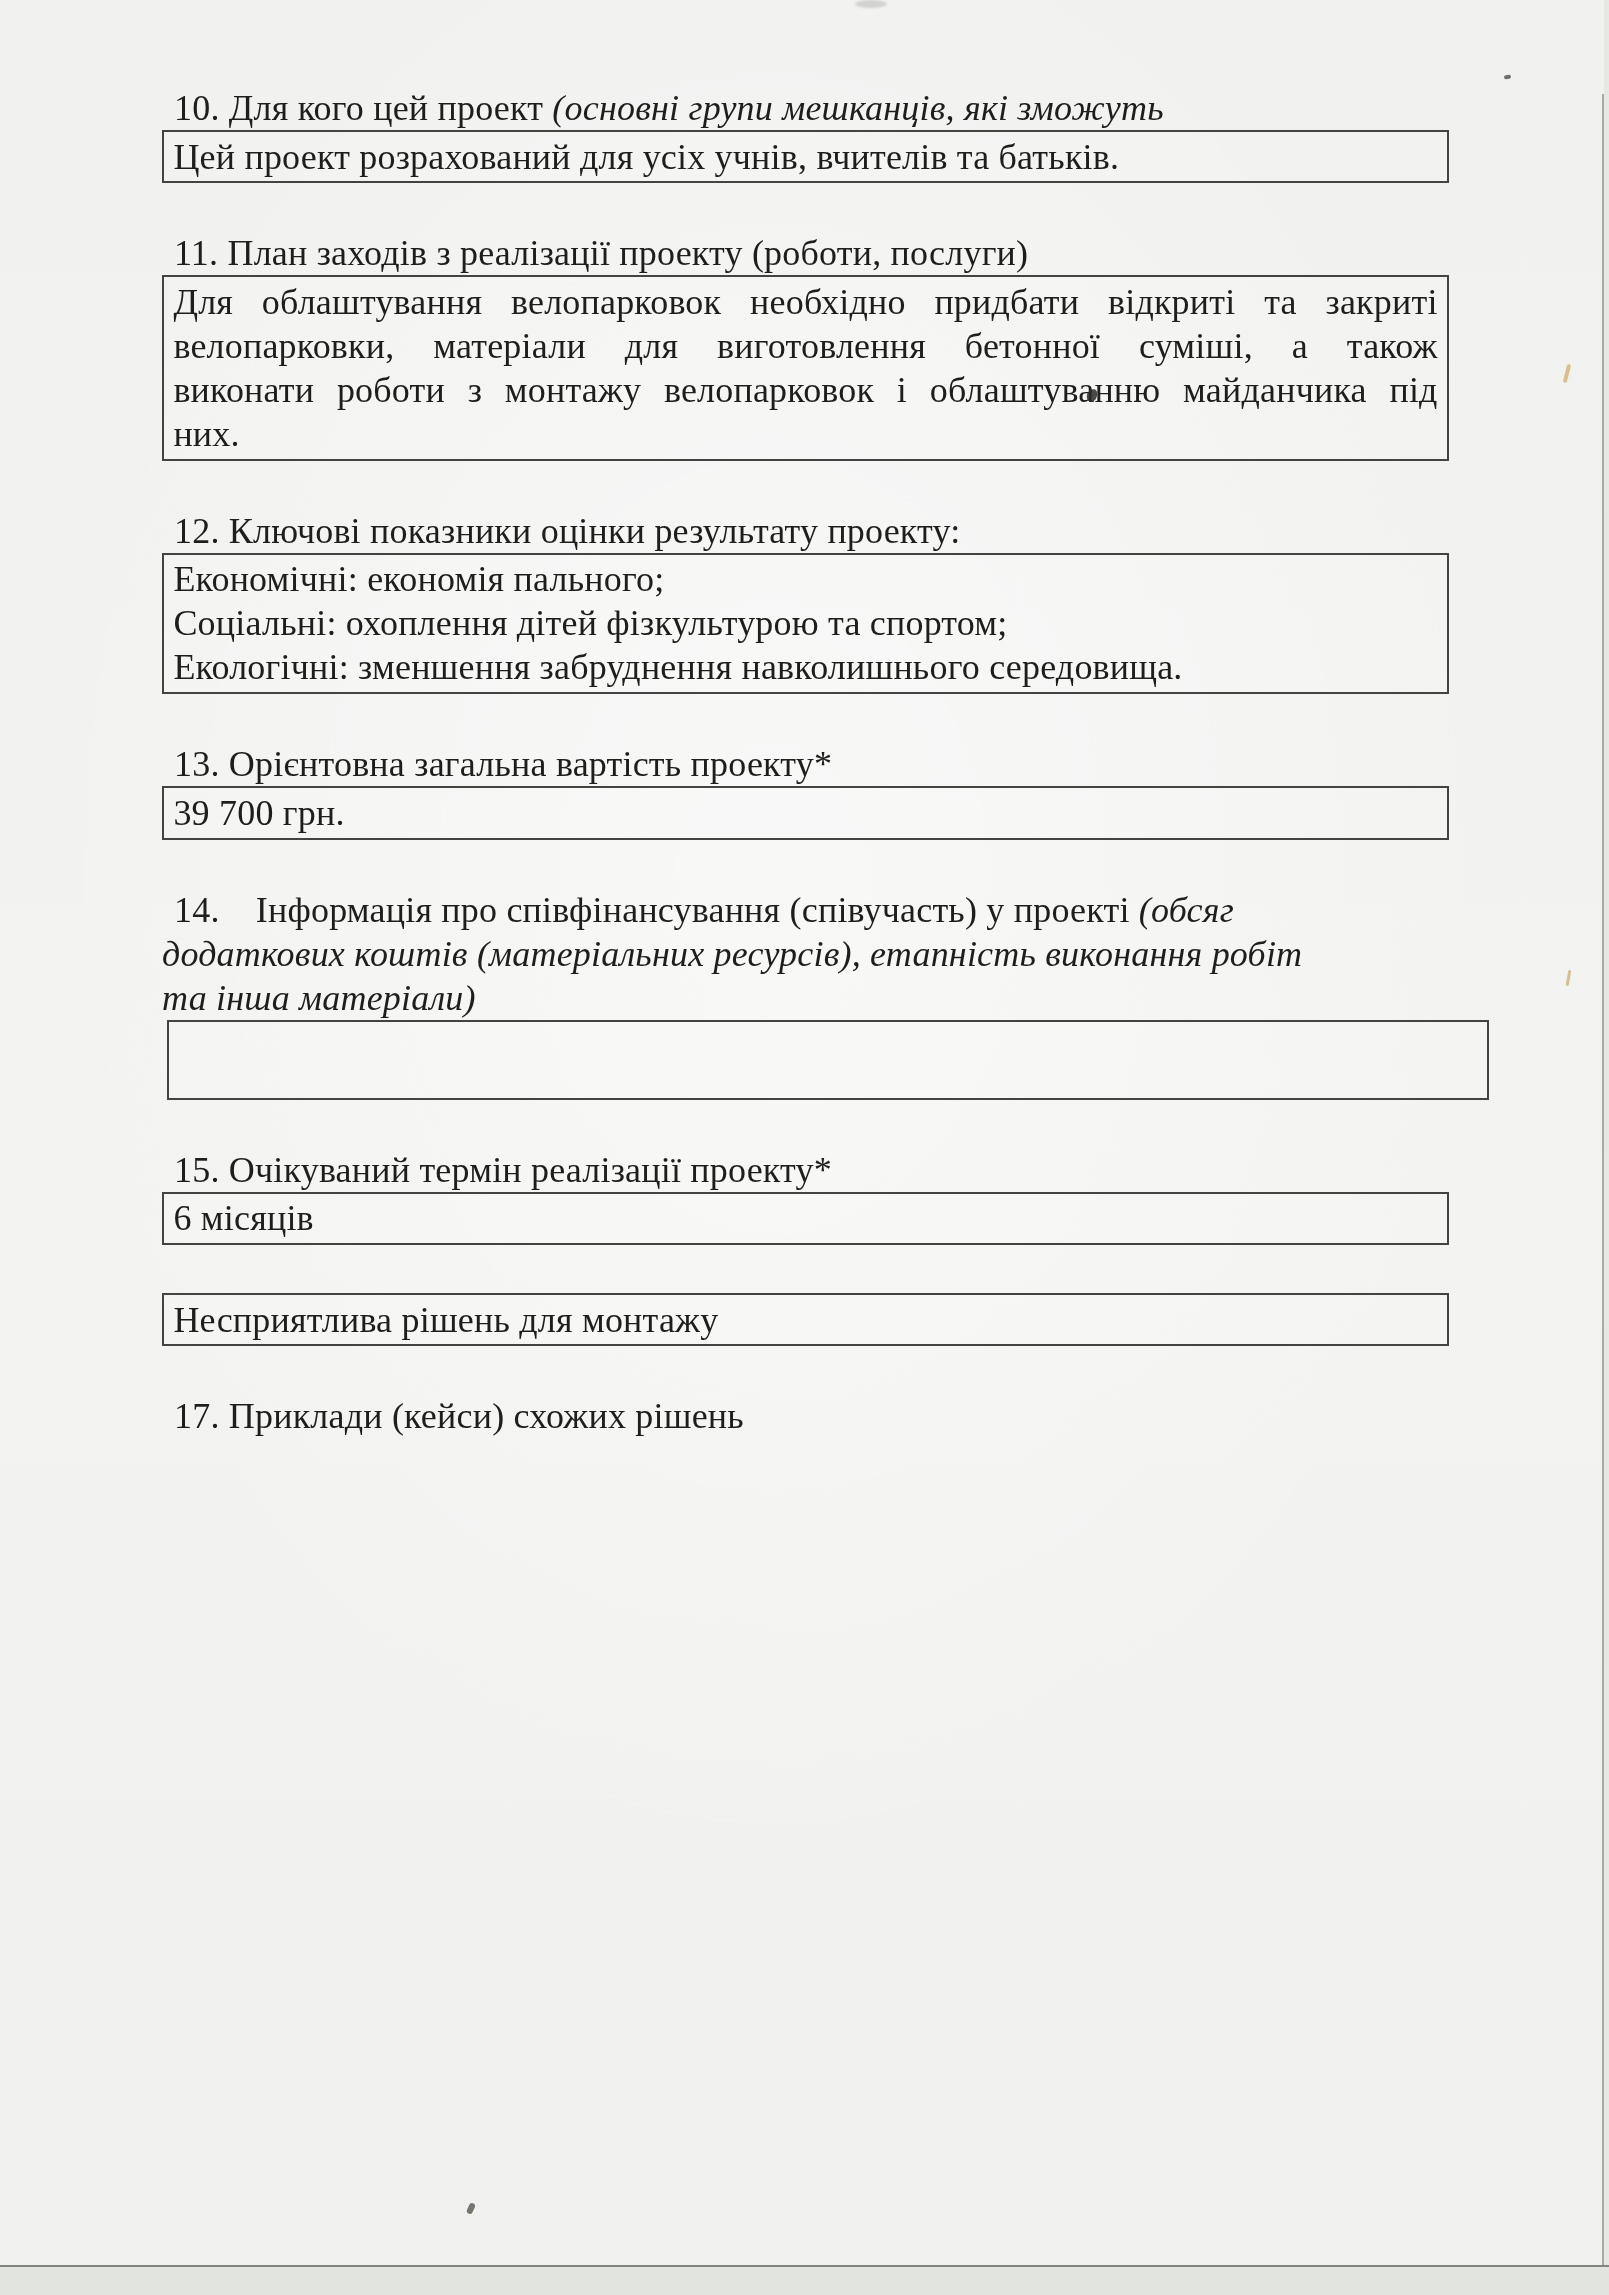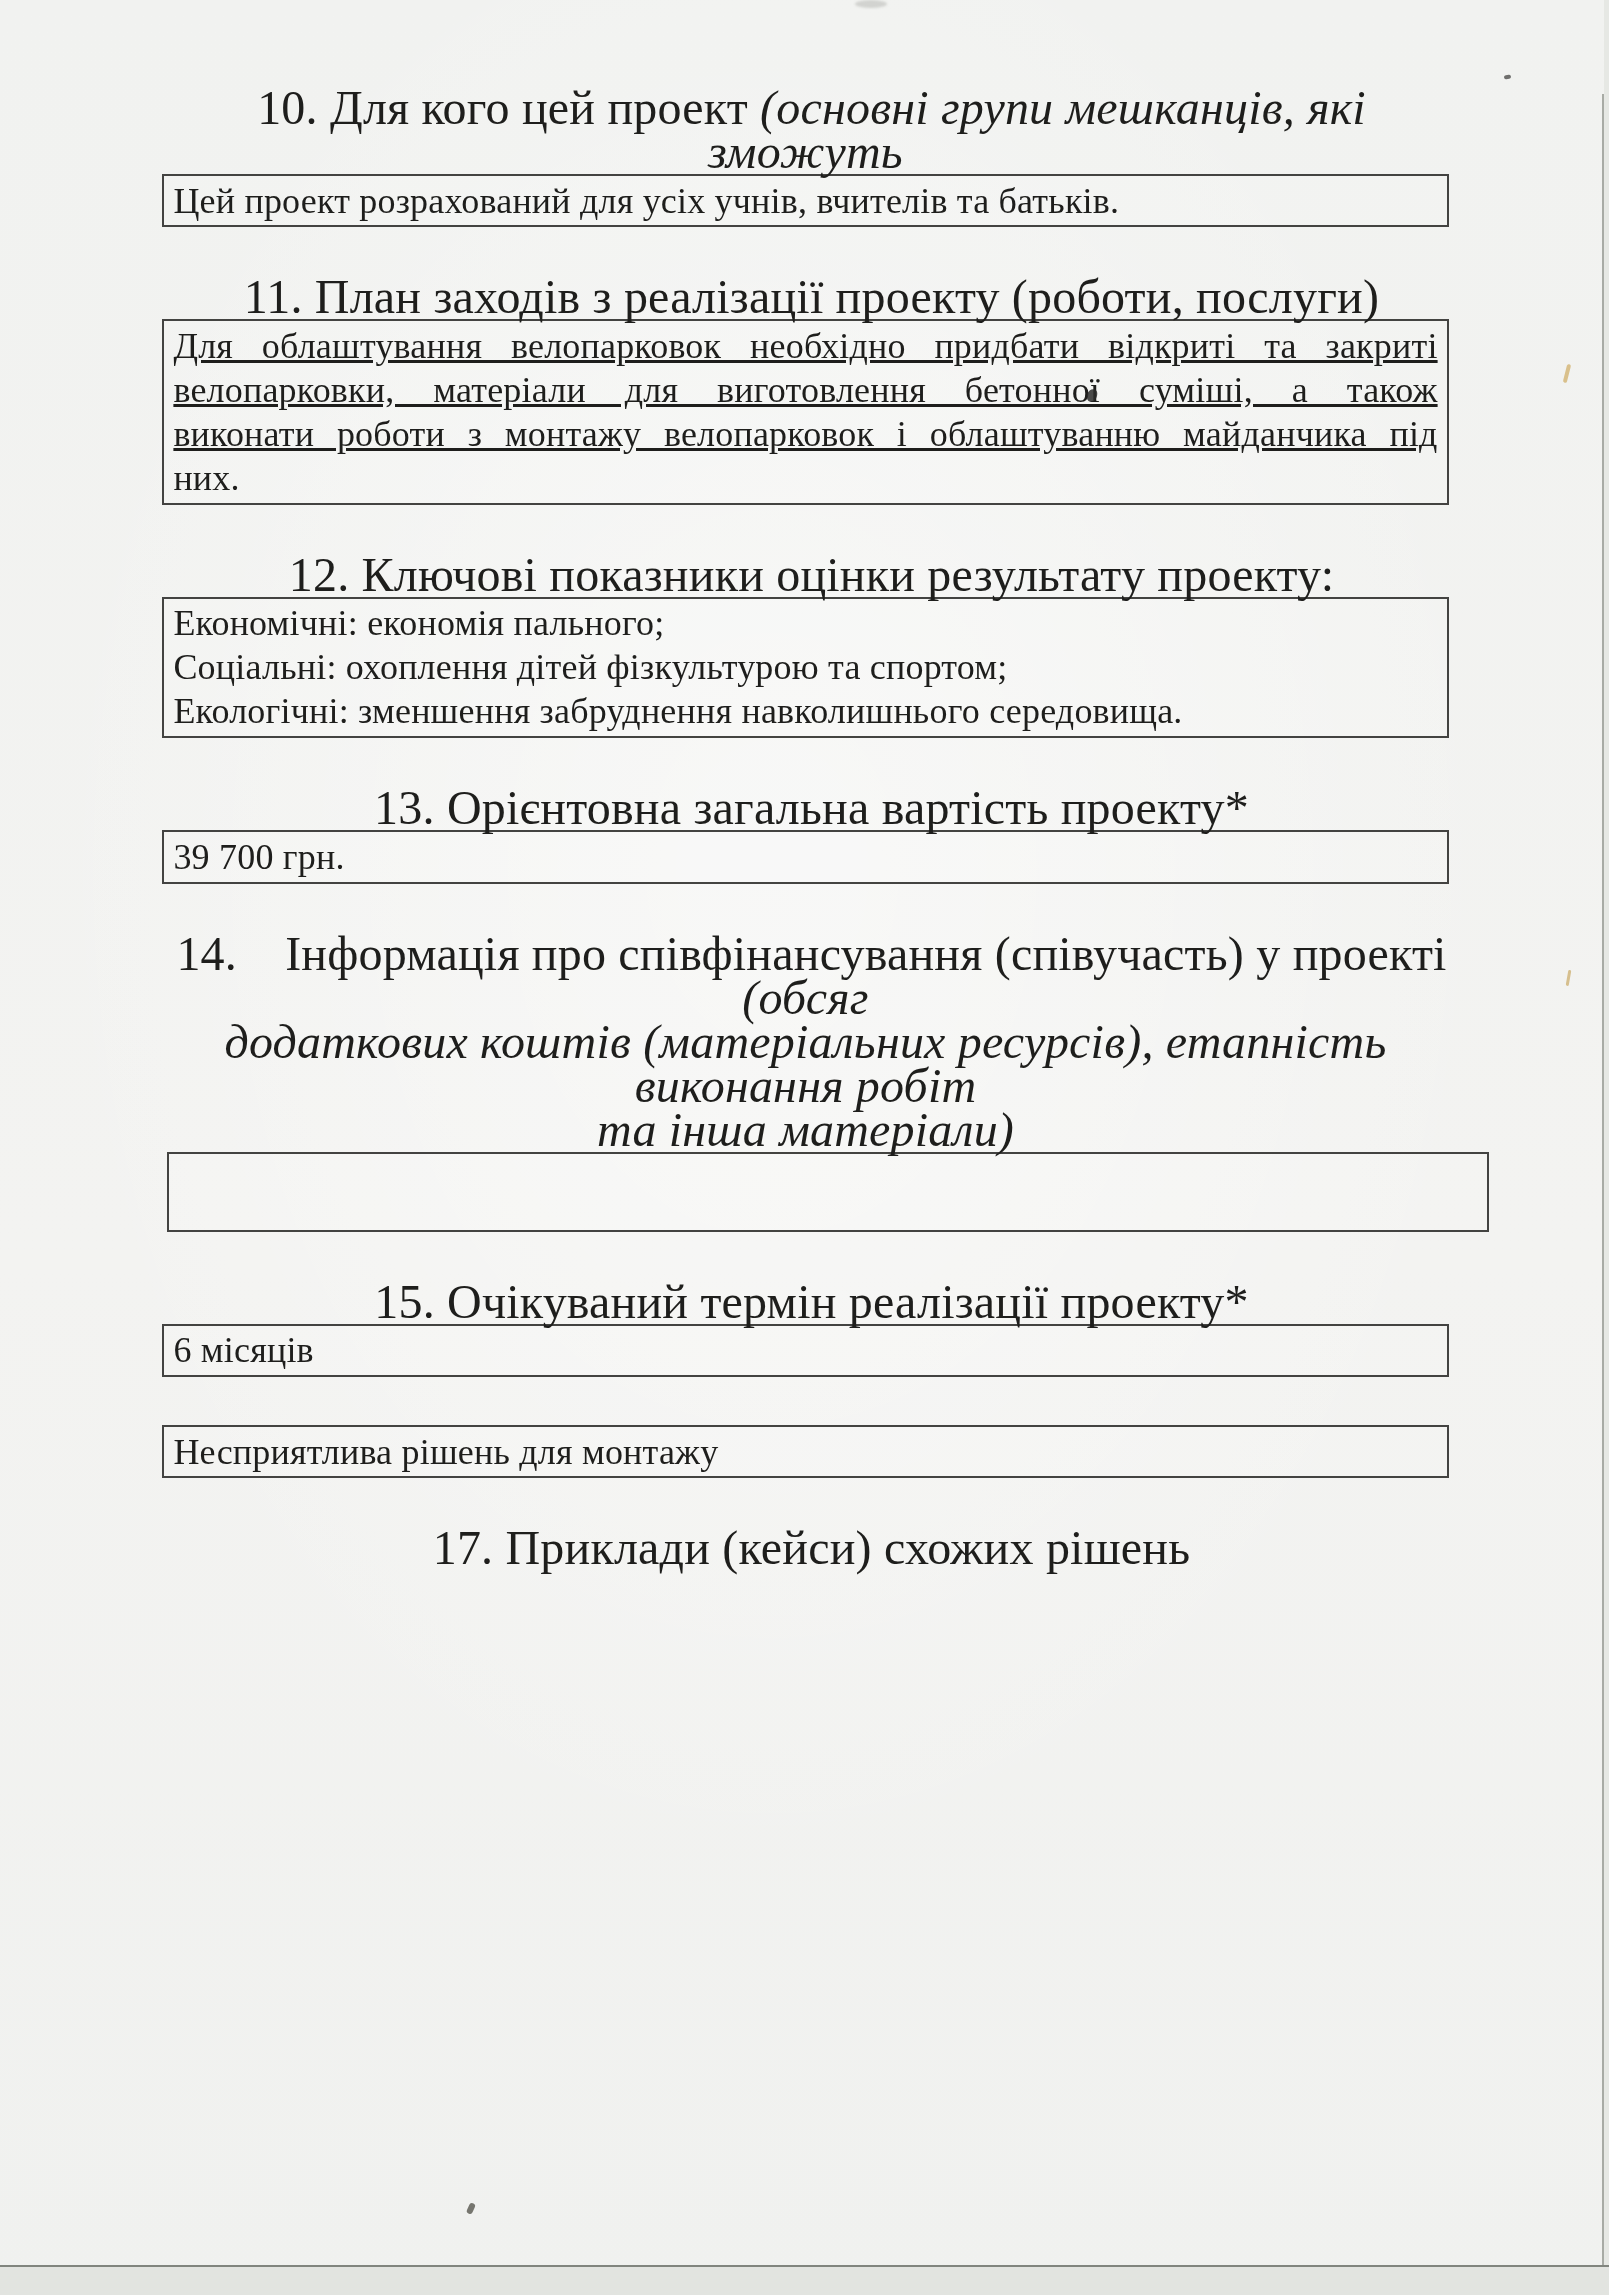--- a/index.html
+++ b/index.html
@@ -42,41 +42,39 @@
   }
 
   .content {
     position: absolute;
     left: 162px;
     top: 86px;
     width: 1287px;
   }
 
   .title {
-    font-size: 48px;
+    font-size: 36px;
     line-height: 44px;
     letter-spacing: 0.2px;
     text-indent: 12px;
-    text-align: center;
   }
   .title .it { font-style: italic; }
 
   .box {
     border: 2px solid rgba(42, 42, 40, 0.88);
     margin-bottom: 48px;
     padding: 2.7px 9.4px;
     font-size: 36px;
     line-height: 44px;
     letter-spacing: 0.2px;
     background: rgba(255,255,255,0.12);
   }
   .box .jline {
     text-align: justify;
     text-align-last: justify;
-    text-decoration: underline;
   }
   .box .line { text-align: left; }
 
   .box.wide {
     margin-left: 5.3px;
     width: 1322px;
     box-sizing: border-box;
   }
   .box.empty { min-height: 80px; }
 

